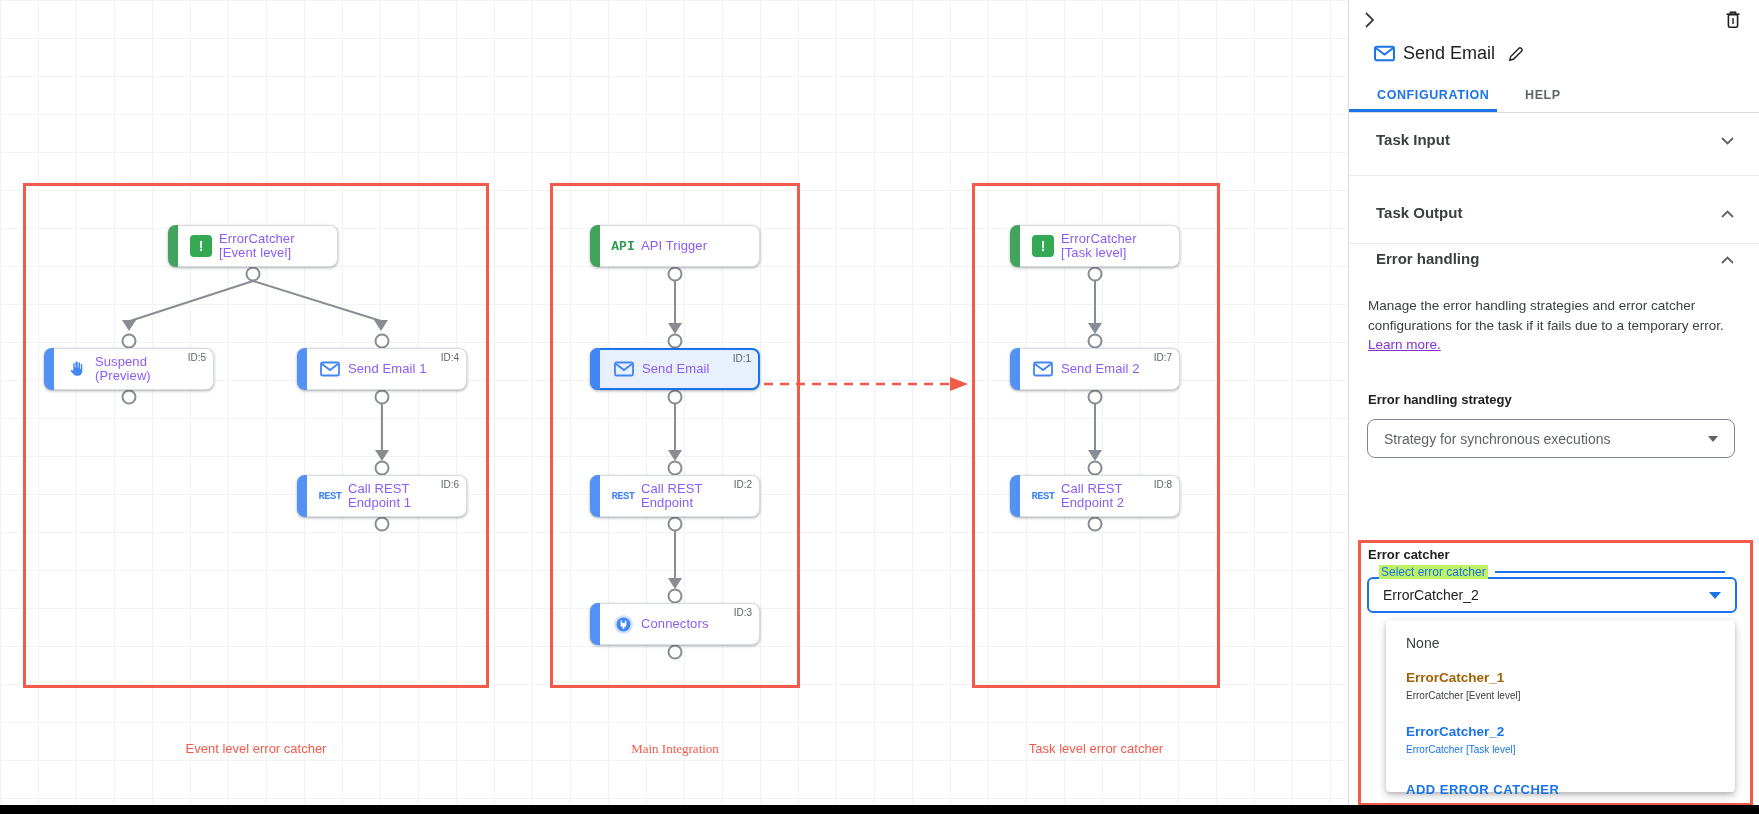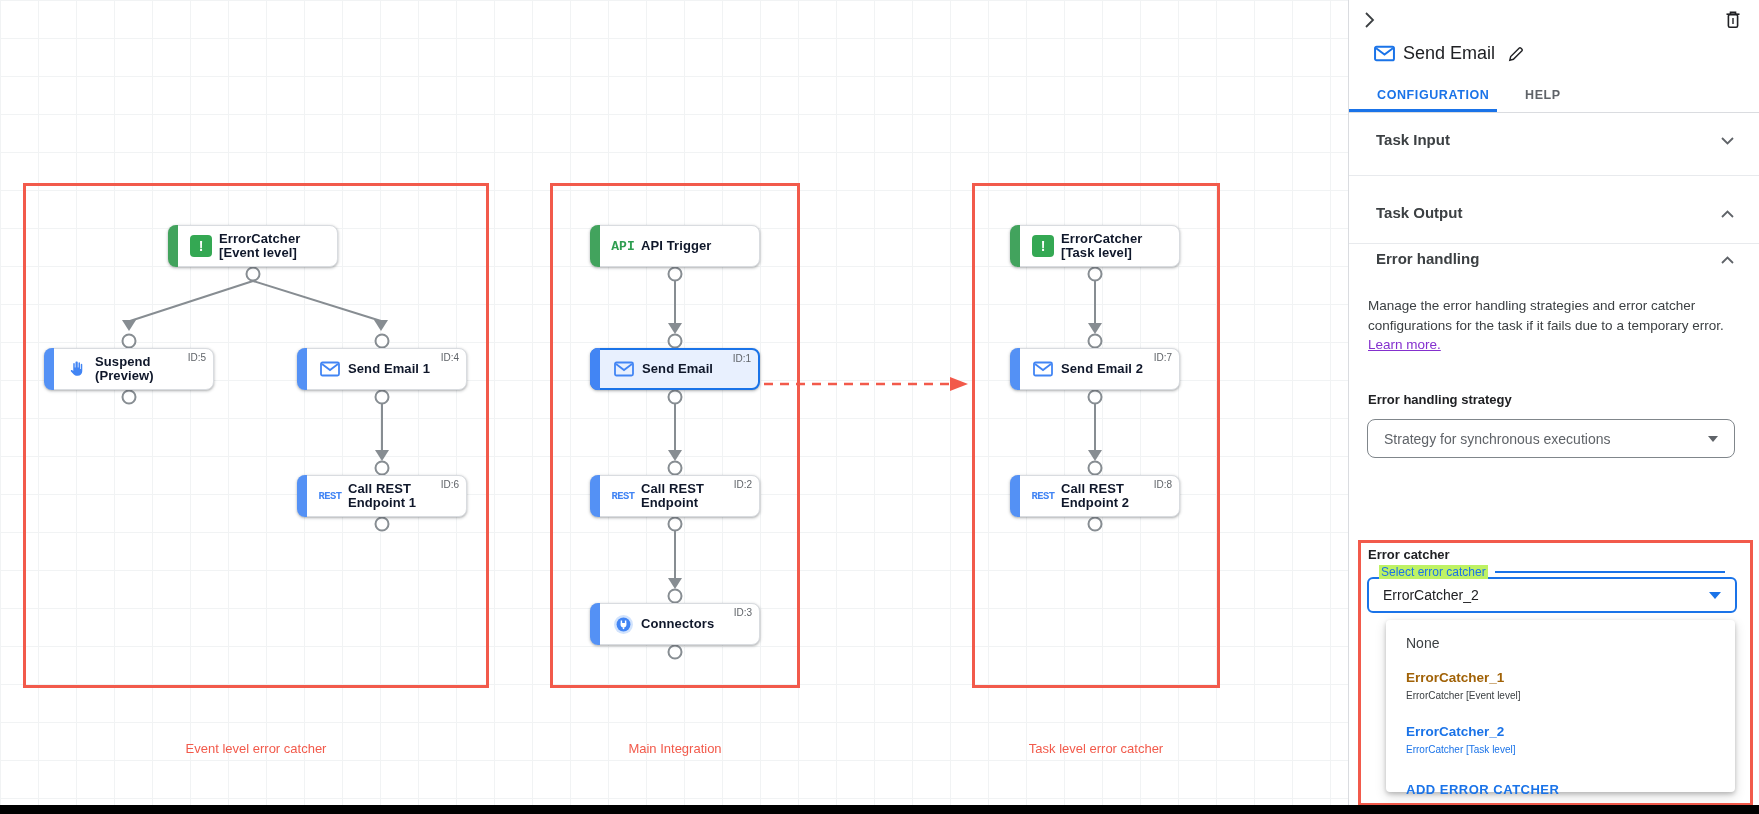--- a/index.html
+++ b/index.html
@@ -12,21 +12,21 @@
   .gbox{position:absolute;border:3px solid #f25a4b;box-sizing:border-box;pointer-events:none;}
   .glabel{position:absolute;transform:translateX(-50%);font-size:13px;color:#f25a4b;white-space:nowrap;}
   .node{position:absolute;width:170px;height:42px;box-sizing:border-box;background:#fff;border:1px solid #d9dce0;border-radius:8px;
     box-shadow:0 1px 2px rgba(60,64,67,.28),0 1px 3px 1px rgba(60,64,67,.12);display:flex;align-items:center;cursor:pointer;}
   .node .bar{position:absolute;left:-1px;top:-1px;bottom:-1px;width:10px;border-radius:8px 0 0 8px;}
   .node.green .bar{background:#42a35d;}
   .node.blue .bar{background:#5491f5;}
   .node.selected{background:#e8f0fe;border:2px solid #1a73e8;}
   .node.selected .bar{background:#4285f4;left:-2px;top:-2px;bottom:-2px;}
   .node .icon{width:36px;margin-left:14px;display:flex;justify-content:center;align-items:center;flex:none;}
-  .node .lbl{font-size:13px;line-height:14px;font-weight:700;color:#0f172a;letter-spacing:.1px;}
+  .node .lbl{font-size:13px;line-height:14px;font-weight:400;color:#8b5cf6;letter-spacing:.1px;}
   .nid{position:absolute;top:3px;right:7px;font-size:10px;color:#5f6368;font-weight:400;}
   .exicon{width:22px;height:22px;background:#34a853;border-radius:4px;color:#fff;font-weight:700;font-size:14px;display:flex;align-items:center;justify-content:center;}
   .apitxt{font-family:"Liberation Mono",monospace;font-weight:700;font-size:13px;color:#2f9e51;}
   .resttxt{font-family:"Liberation Mono",monospace;font-weight:700;font-size:10.5px;color:#4285f4;letter-spacing:-0.5px;}
   
   .panel{position:absolute;left:1348px;top:0;width:411px;height:814px;background:#fff;border-left:1px solid #dadce0;box-sizing:border-box;}
   .pabs{position:absolute;}
   .icon-btn{background:none;border:none;padding:2px;cursor:pointer;line-height:0;}
   .ptitle{font-size:18px;color:#202124;}
   .tab{font-size:12.5px;font-weight:700;letter-spacing:.6px;background:none;border:none;cursor:pointer;padding:0;}
@@ -227,21 +227,21 @@
     <div class="node blue" style="left:1010px;top:475px;">
       <span class="bar"></span>
       <span class="icon">
           <span class="resttxt">REST</span>
         </span>
       <span class="lbl"><span>Call REST</span><br><span>Endpoint 2</span></span>
       <span class="nid">ID:8</span>
     </div>
 
     <div class="glabel" style="left:256px;top:741px;">Event level error catcher</div>
-    <div class="glabel" style="left:675px;top:741px;">Main Integration</div>
+    <div class="glabel" style="left:675px;top:741px;font-family:Liberation Serif, serif;">Main Integration</div>
     <div class="glabel" style="left:1096px;top:741px;">Task level error catcher</div>
   </div>
 
   <aside class="panel">
 
     <button class="icon-btn pabs" style="left:12px;top:10px;">
       <span>
         <svg width="14" height="16" viewBox="0 0 14 16">
             <path d="M3 1l7 7-7 7" fill="none" stroke="#3c4043" stroke-width="1.8"></path>
           </svg>

